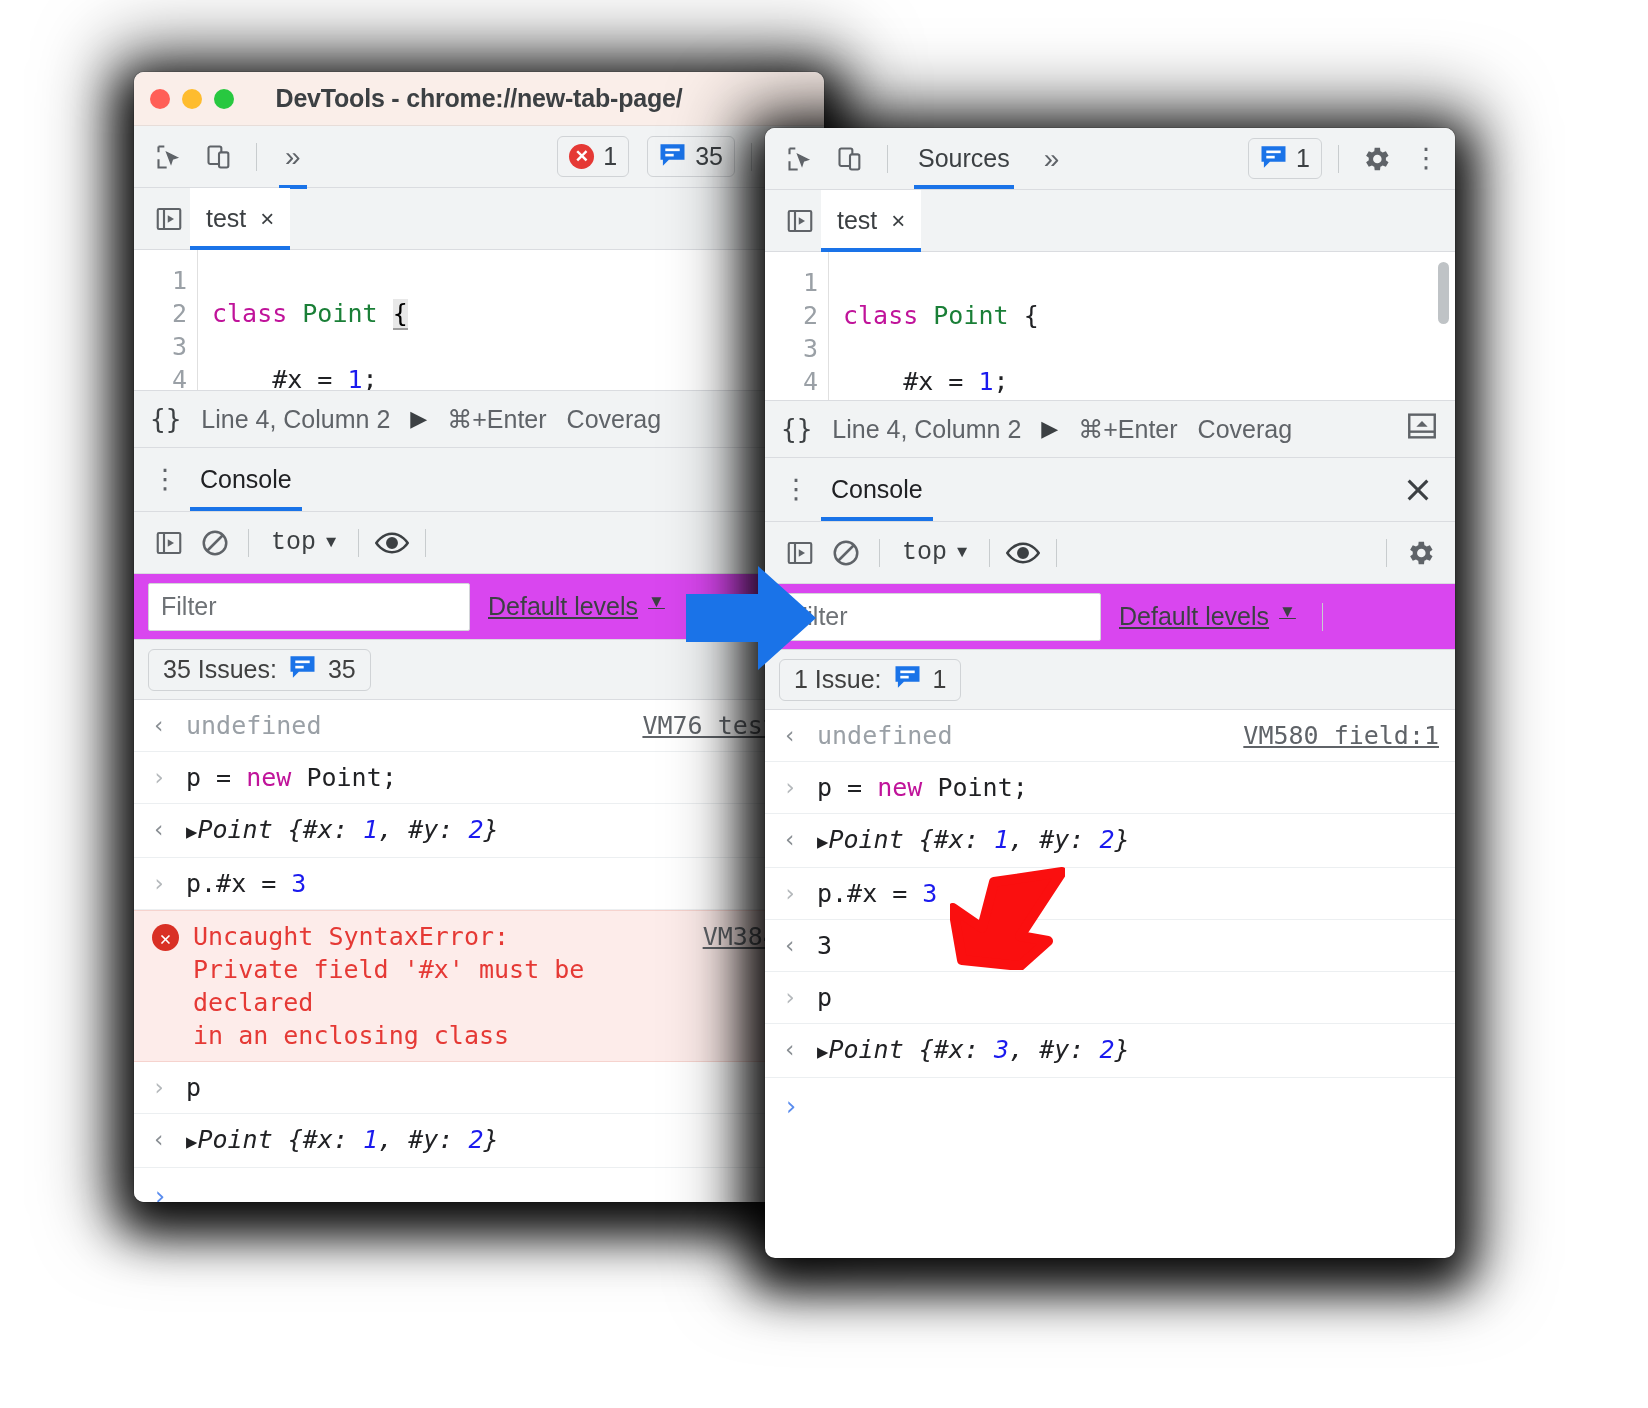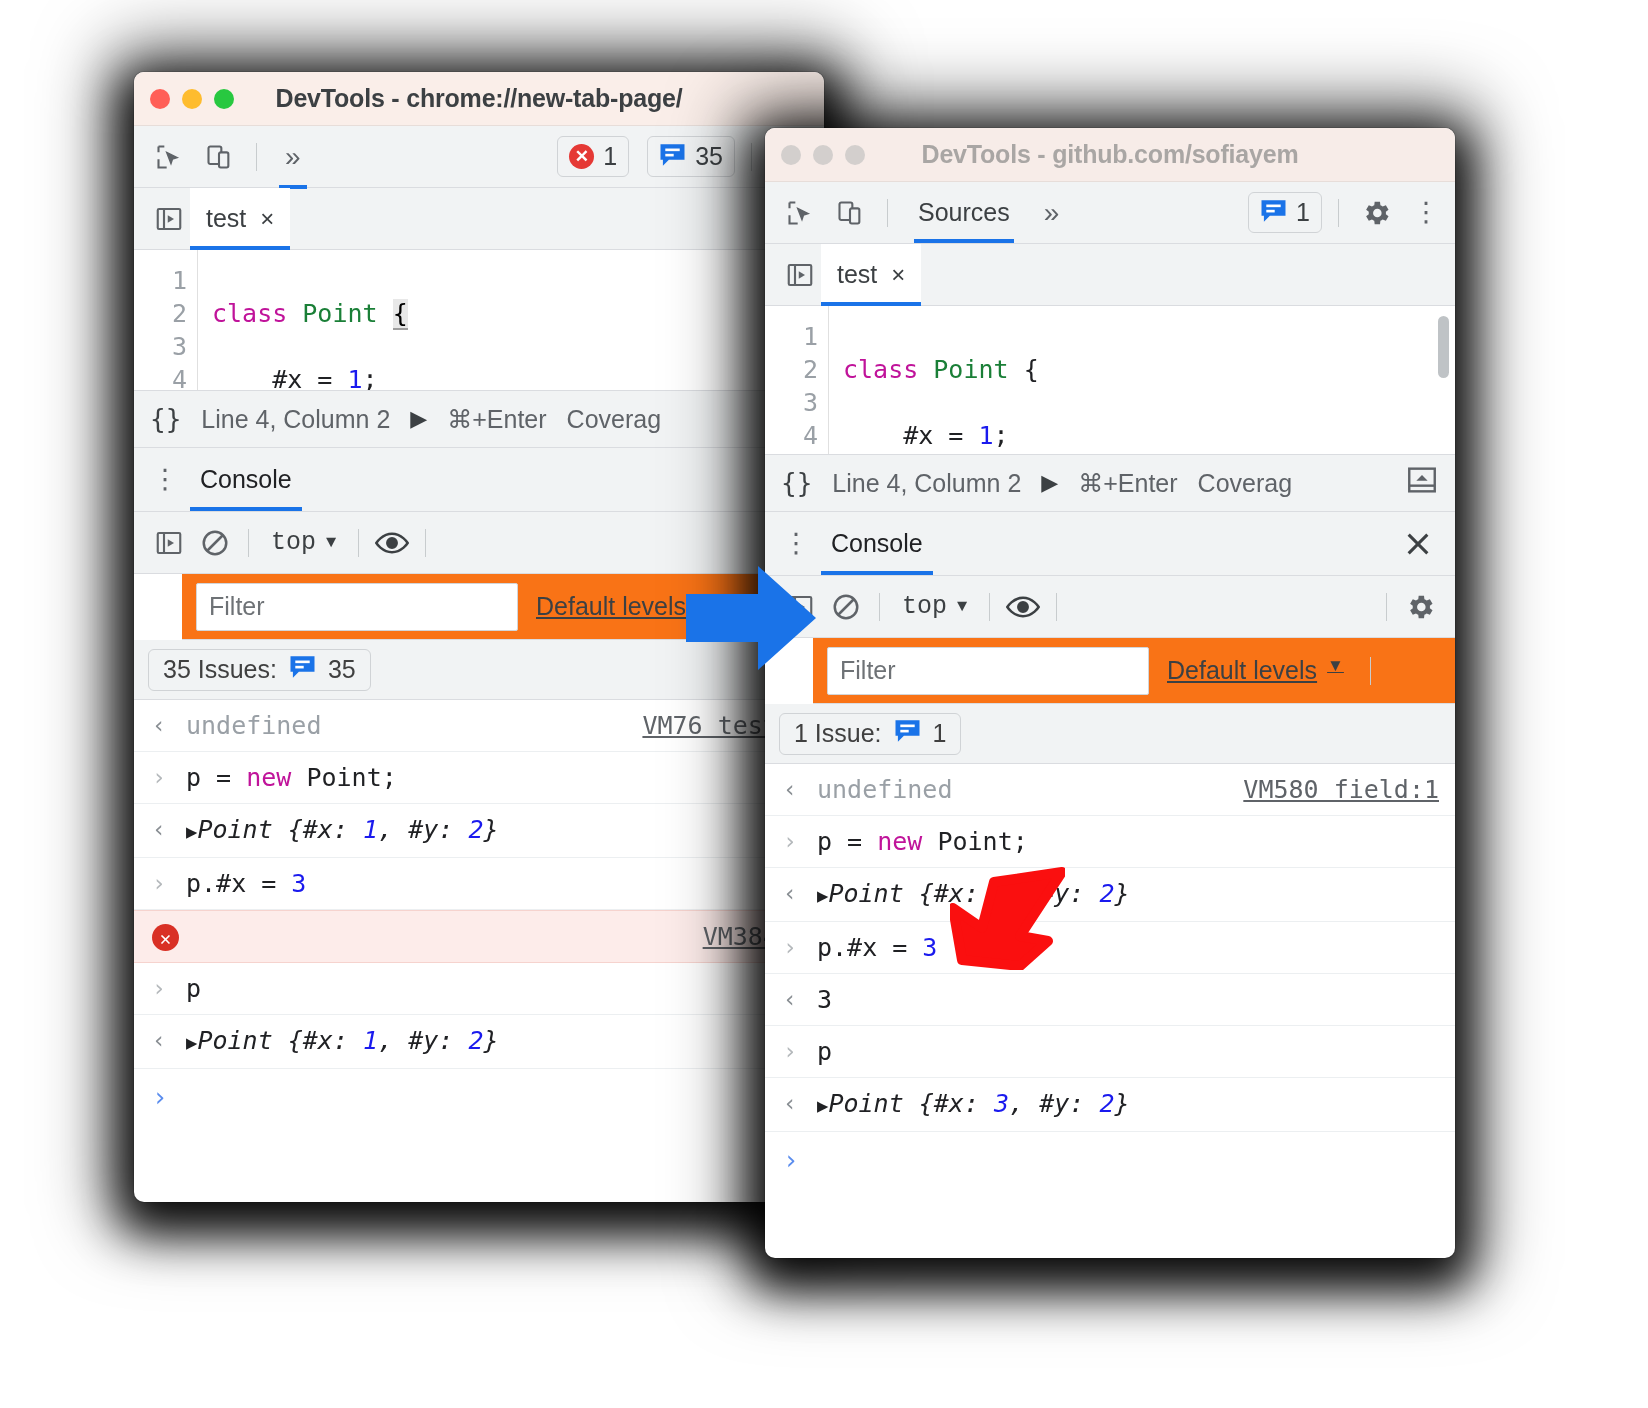--- a/index.html
+++ b/index.html
@@ -174,24 +174,23 @@
     height: 62px; background: #f1f3f4;
     display:flex; align-items:center; padding: 0 14px; gap: 4px;
     border-bottom: 1px solid #dadce0;
   }
   .ctx-sel { font-size: 25px; color:#3c4043; display:flex; align-items:center; gap:10px;
              padding: 0 10px; flex:none;font-family:Liberation Mono, monospace;}
   .caret-dn { font-size: 17px; color:#3c4043; }
 
   
   .filter-row {
-    height: 66px; background:#f97316;
+    height: 66px; background:#d946ef;
     display:flex; align-items:center; padding: 0 14px; gap: 18px;
     border-bottom: 1px solid #dadce0;
-    margin-left: 48px;
   }
   .filter-input {
     width: 322px; height: 48px; background:#fff;
     border: 1px solid #d2d5d8; border-radius: 2px;
     font-size: 25px; color:#5f6368; padding: 0 12px;
     font-family: "Liberation Sans", sans-serif;
   }
   .filter-input::placeholder { color:#6e7276; opacity:1; }
   .levels { font-size: 25px; color:#3c4043; display:flex; align-items:flex-start; gap:10px; flex:none;text-decoration:underline;}
 
@@ -404,20 +403,23 @@
         <span class="body obj-prev"><span class="tri">▶</span>Point {#x: <span class="num">1</span>, #y: <span class="num">2</span>}</span>
       </div>
 
       <div class="crow">
         <span class="arr">›</span>
         <span class="body">p.#x = <span class="num">3</span></span>
       </div>
 
       <div class="crow error">
         <span class="err-badge">✕</span>
+        <span class="body">Uncaught SyntaxError:
+Private field '#x' must be declared
+in an enclosing class</span>
         <span class="src" style="color:#5f6368">VM384:1</span>
       </div>
 
       <div class="crow">
         <span class="arr">›</span>
         <span class="body">p</span>
       </div>
 
       <div class="crow">
         <span class="arr in">‹</span>
@@ -426,28 +428,20 @@
 
       <div class="crow prompt-row" style="border-bottom:none">
         <span class="arr">›</span>
         <span class="body"></span>
       </div>
     </div>
   </div>
 
   <div class="window" id="win2" style="left:765px; top:128px; width:690px; height:1130px;">
 
-    <div class="titlebar inactive">
-      <div class="lights">
-        <span class="light l-gray"></span>
-        <span class="light l-gray"></span>
-        <span class="light l-gray"></span>
-      </div>
-      <div class="win-title inactive">DevTools - github.com/sofiayem</div>
-    </div>
 
     <div class="dt-toolbar">
       <span class="ticon">
         <svg width="28" height="28" viewBox="0 0 24 24" fill="none" stroke="#5f6368" stroke-width="1.8">
           <path d="M3 3h5M3 3v5M3 14v7h7"></path>
           <path d="M10 8l9 4.5-4 1.2-1.3 4z" fill="#5f6368" stroke="#5f6368" stroke-width="1.2"></path>
         </svg>
       </span>
       <span class="ticon">
         <svg width="28" height="28" viewBox="0 0 24 24" fill="none" stroke="#5f6368" stroke-width="1.8">

